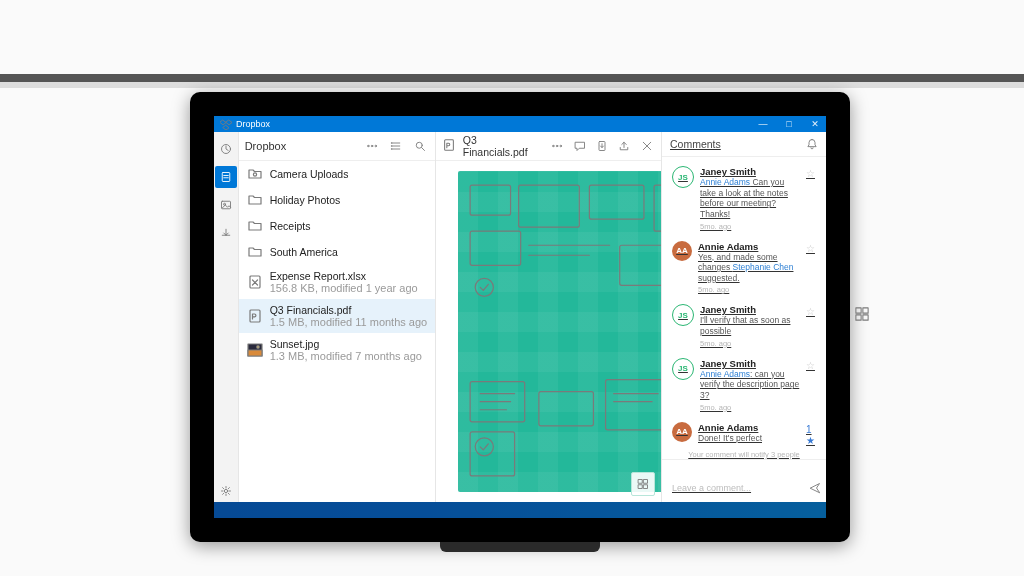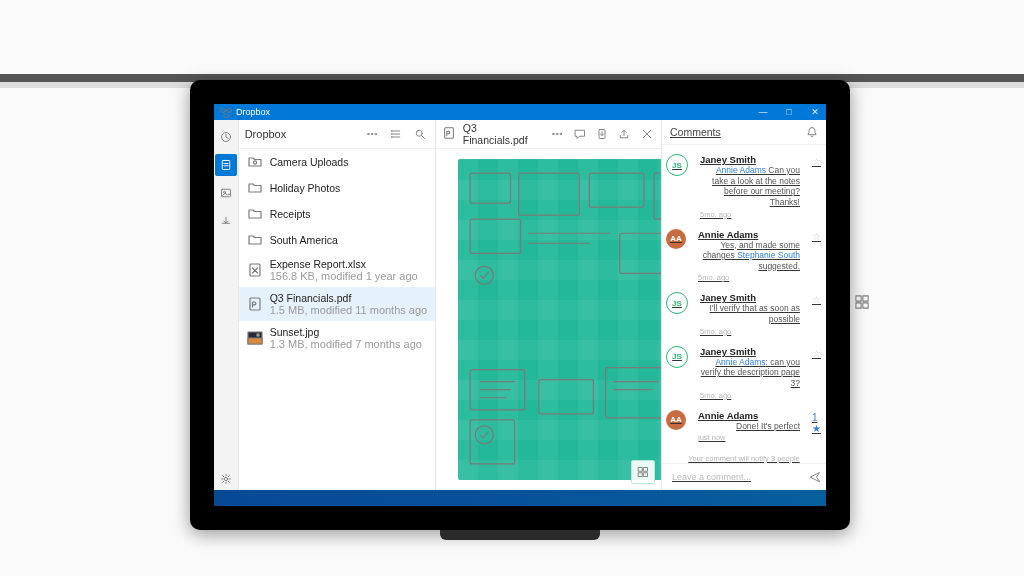--- a/index.html
+++ b/index.html
@@ -1,20 +1,20 @@
 <!DOCTYPE html>
 <html><head>
 <meta charset="utf-8">
 <style>
   html,body{margin:0;padding:0;height:100%;width:100%;font-family:'Segoe UI',Arial,sans-serif;font-size:11px;color:#333;background:#fff;}
   body{background:#fafafa;}
   .stage{position:absolute;inset:0;overflow:hidden;}
   .desk-shelf{position:absolute;left:0;right:0;top:74px;height:8px;background:#555;} 
   .desk-shelf2{position:absolute;left:0;right:0;top:82px;height:6px;background:#ddd;}
-  .tablet{position:absolute;left:190px;top:80px;width:660px;height:450px;background:#000;border-radius:10px;box-shadow:0 4px 18px rgba(0,0,0,.4);}
+  .tablet{position:absolute;left:190px;top:92px;width:660px;height:450px;background:#000;border-radius:10px;box-shadow:0 4px 18px rgba(0,0,0,.4);}
   .tablet::after{content:"";position:absolute;bottom:-10px;left:250px;right:250px;height:10px;background:#2a2a2a;border-radius:0 0 6px 6px;}
   .win-btn{position:absolute;right:-24px;top:210px;width:24px;height:24px;display:flex;align-items:center;justify-content:center;}
   .win-btn svg{width:14px;height:14px;}
   .screen{position:absolute;left:24px;right:24px;top:24px;bottom:24px;background:linear-gradient(135deg,#0a5bbf,#0a6ed1 60%,#0a88d8);overflow:hidden;}
   .taskbar{position:absolute;left:0;right:0;bottom:0;height:16px;background:rgba(0,20,50,.35);} 
 
   
   .app{position:absolute;left:0;right:0;top:0;bottom:16px;display:flex;flex-direction:column;background:#fff;}
   .titlebar{height:16px;background:#0078d7;display:flex;align-items:center;color:#fff;font-size:9px;padding-left:6px;gap:4px;}
   .titlebar .spacer{flex:1;}
@@ -56,34 +56,34 @@
      repeating-linear-gradient(0deg,rgba(255,255,255,.05) 0 20px,rgba(255,255,255,0) 20px 40px),
      repeating-linear-gradient(90deg,rgba(255,255,255,.05) 0 20px,rgba(255,255,255,0) 20px 40px);}
   .page .hero{position:absolute;left:28px;top:120px;color:#fff;font-weight:300;font-size:22px;line-height:1.15;letter-spacing:.5px;}
   .page svg.deco{position:absolute;inset:0;width:100%;height:100%;}
   .thumb-btn{position:absolute;right:6px;bottom:6px;width:22px;height:22px;border:1px solid #b7e6da;color:#23b89a;background:rgba(255,255,255,.9);display:flex;align-items:center;justify-content:center;border-radius:2px;}
 
   
   .comments{width:164px;display:flex;flex-direction:column;min-height:0;background:#fff;text-decoration:underline;}
   .chead{height:24px;display:flex;align-items:center;justify-content:space-between;padding:0 8px;border-bottom:1px solid #eee;font-size:10.5px;color:#444;}
   .cbody{flex:1;overflow:auto;padding:4px 0;}
-  .cmt{display:flex;gap:12px;padding:5px 4px;}
+  .cmt{display:flex;gap:6px;padding:5px 10px;}
   .avatar{width:20px;height:20px;border-radius:50%;flex:0 0 20px;display:flex;align-items:center;justify-content:center;font-size:8px;font-weight:600;color:#fff;}
   .av-js{background:#2bb673;border:1px solid #2bb673;}
   .av-js.out{background:#fff;color:#2bb673;}
   .av-aa{background:#c86b3f;}
   .cmt .ctext{flex:1;min-width:0;}
   .cmt .who{font-size:9.5px;font-weight:600;color:#222;}
-  .cmt .msg{font-size:8.5px;color:#555;line-height:1.25;text-align:right;}
+  .cmt .msg{font-size:8.5px;color:#555;line-height:1.25;}
   .cmt .when{font-size:7.5px;color:#b6b6b6;margin-top:2px;}
   .cmt .star{width:10px;color:#c9c9c9;font-size:10px;align-self:flex-start;margin-top:2px;}
   .cmt .star.on{color:#3a7bd5;}
   .mention{color:#2f80d4;}
   .notify{font-size:7.5px;color:#b6b6b6;text-align:center;padding:3px 0 0;}
-  .compose{border-top:1px solid #eee;display:flex;align-items:center;gap:18px;padding:0 8px;height:26px;}
+  .compose{border-top:1px solid #eee;display:flex;align-items:flex-end;gap:18px;padding:8px 8px;height:26px;}
   .compose input{flex:1;border:none;outline:none;font-size:9px;background:transparent;}
   .compose input::placeholder{color:#bcbcbc;}
 
   
   svg{stroke:#7a7a7a;stroke-width:1.2;fill:none;stroke-linecap:round;stroke-linejoin:round;}
   .rail .rbtn svg{stroke:#7a7a7a;}
   .rail .rbtn.active svg{stroke:#fff;}
 </style>
 </head>
 <body>
@@ -340,21 +340,21 @@
       <div class="who">Janey Smith</div>
       <div class="msg"><span class="mention">Annie Adams</span> Can you take a look at the notes before our meeting? Thanks!</div>
       <div class="when">5mo. ago</div>
     </span>
     <span class="star ">☆</span>
                   </div>
                   <div class="cmt">
                     <span class="avatar av-aa">AA</span>
     <span class="ctext">
       <div class="who">Annie Adams</div>
-      <div class="msg">Yes, and made some changes <span class="mention">Stephanie South</span> suggested.</div>
+      <div class="msg">Yes, and made some changes <span class="mention">Stephanie Chen</span> suggested.</div>
       <div class="when">5mo. ago</div>
     </span>
     <span class="star ">☆</span>
                   </div>
                   <div class="cmt">
                     <span class="avatar av-js out">JS</span>
     <span class="ctext">
       <div class="who">Janey Smith</div>
       <div class="msg">I'll verify that as soon as possible</div>
       <div class="when">5mo. ago</div>

